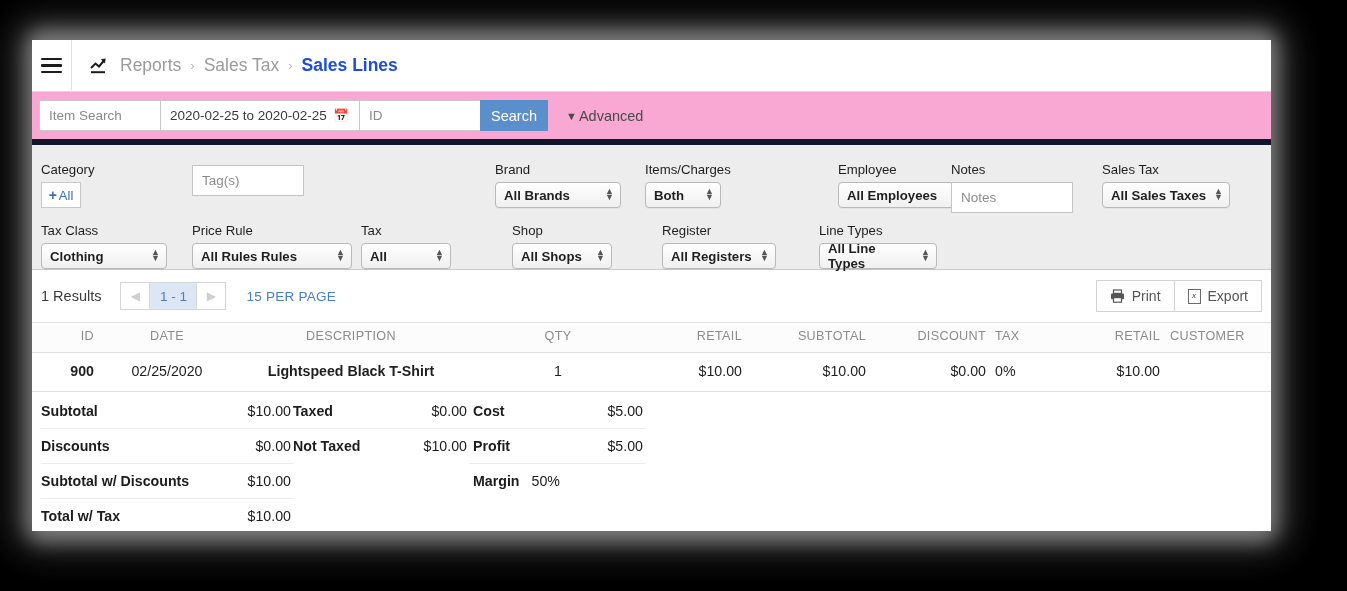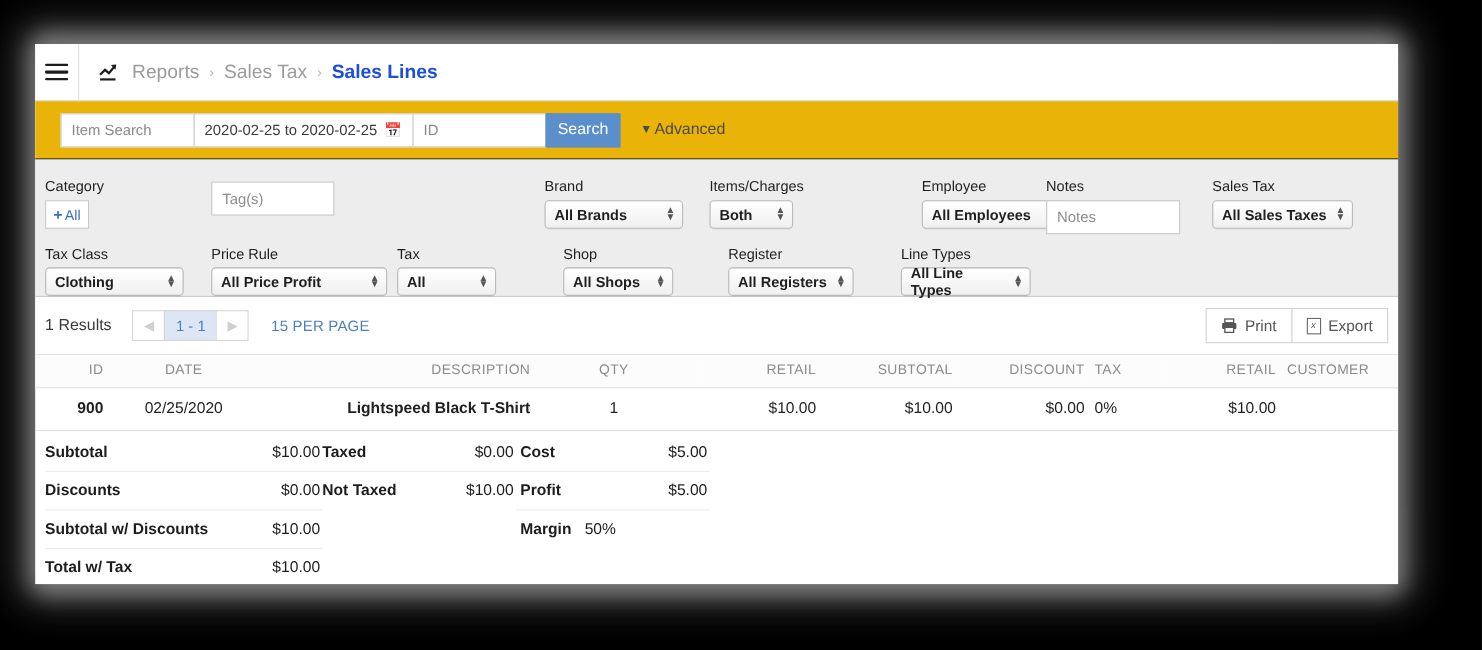--- a/index.html
+++ b/index.html
@@ -64,24 +64,24 @@
     gap: 8px;
   }
   .bc-icon { width: 19px; height: 17px; display: inline-block; margin-right: 3px; }
   .bc-link { color: #9b9b9b; cursor: pointer; }
   .bc-sep { color: #b4b4b4; font-size: 13px; margin: 0 1px; }
   .bc-current { color: #1d4ed8; font-weight: bold; }
 
   
   .searchrow {
     height: 53px;
-    background: #eab308;
-    border-bottom: 1px solid #0f172a;
+    background: #f9a8d4;
+    border-bottom: 6px solid #0f172a;
     display: flex; align-items: center;
-    padding-left: 24px;
+    padding-left: 8px;
   }
   .sfield {
     height: 31px;
     background: #fff;
     border: 1px solid #c9c9c9;
     display: flex; align-items: center;
     padding: 0 9px;
     font-size: 13.5px;
     color: #8a8a8a;
     margin-left: -1px;
@@ -188,21 +188,21 @@
     border-bottom: 1px solid #e2e2e2;
     background: #fcfcfc;
   }
   table.grid tbody td {
     font-size: 14.2px; color: #1f1f1f;
     padding: 10px 0 12px 0;
     border-bottom: 1px solid #e2e2e2;
   }
   .c-id      { width: 68px;  text-align: right; padding-right: 6px !important; }
   .c-date    { width: 120px; text-align: center;  padding-left: 14px !important; }
-  .c-desc    { width: 262px; text-align: right;  padding-left: 0 !important; }
+  .c-desc    { width: 262px; text-align: center;  padding-left: 0 !important; }
   .c-qty     { width: 152px; text-align: center; }
   .c-retail  { width: 108px; text-align: right; }
   .c-sub     { width: 124px; text-align: right; }
   .c-disc    { width: 120px; text-align: right; }
   .c-tax     { width: 70px;  text-align: left; padding-left: 9px !important; }
   .c-total   { width: 104px; text-align: right; }
   .c-cust    { text-align: left; padding-left: 10px !important; }
   .linkcell { color: #2f6eb5; }
   .linkcell.b { font-weight: bold; }
 
@@ -347,21 +347,21 @@
           <span class="spin">
               <span>▲</span>
               <span>▼</span>
             </span>
         </div>
       </div>
 
       <div class="fgroup" style="left:160px; top:78px; width:160px;">
         <div class="flabel">Price Rule</div>
         <div class="fsel">
-          <span>All Price Profit</span>
+          <span>All Rules Rules</span>
           <span class="spin">
               <span>▲</span>
               <span>▼</span>
             </span>
         </div>
       </div>
 
       <div class="fgroup" style="left:329px; top:78px; width:90px;">
         <div class="flabel">Tax</div>
         <div class="fsel">

